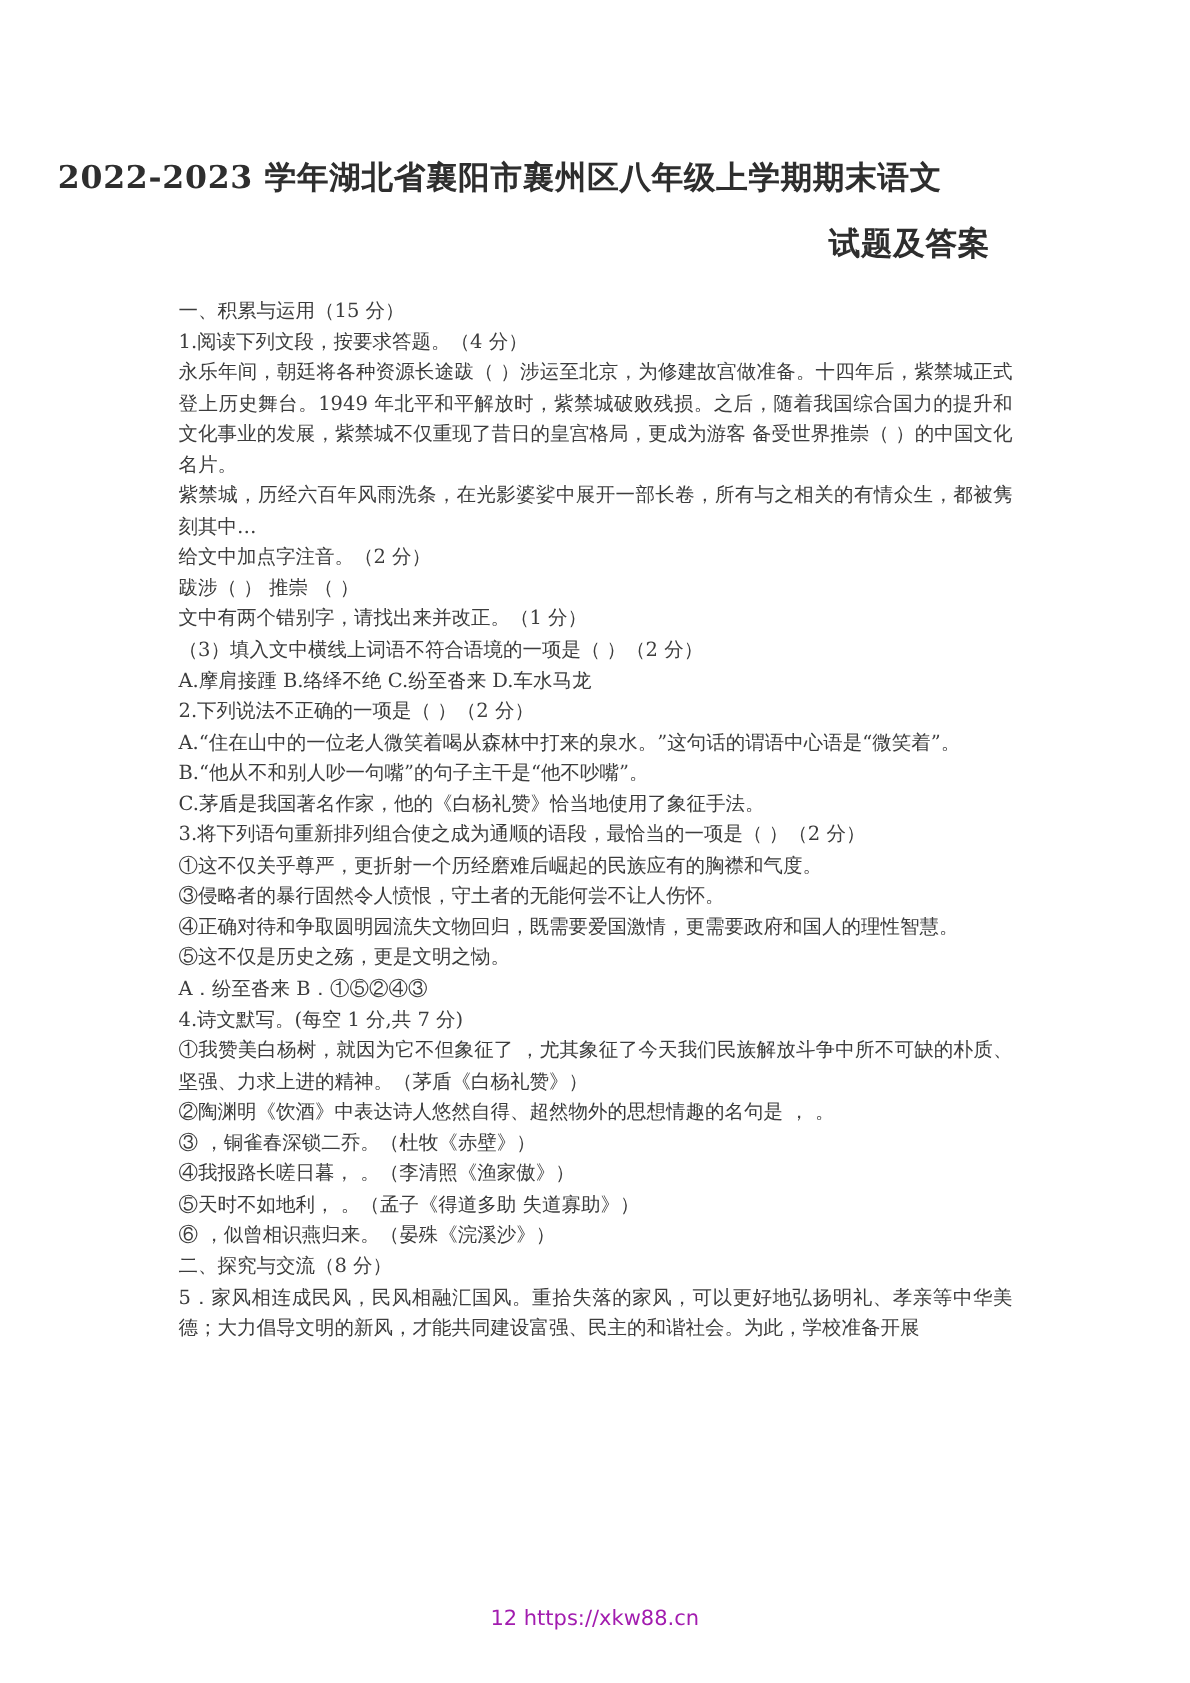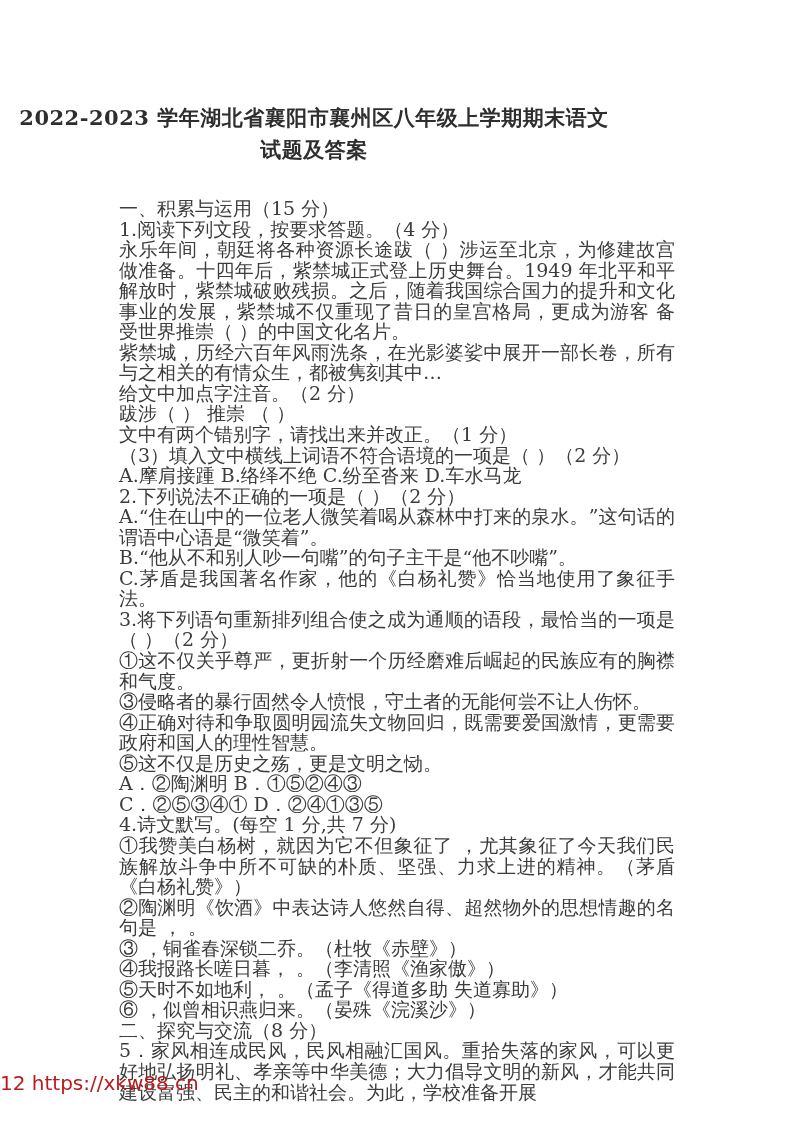--- a/index.html
+++ b/index.html
@@ -1,27 +1,27 @@
 <!DOCTYPE html>
 <html><head>
 <meta charset="utf-8">
 <style>
   html, body { margin:0; padding:0; background:#ffffff; }
   body { width:793px; height:1122px; position:relative; overflow:hidden;
          font-family:"DejaVu Serif","Liberation Serif",serif; color:#3a3a3a; }
-  .title { position:absolute; left:0; width:628px; text-align:center;
+  .title { position:absolute; left:0; width:628px; text-align:right;
            font-family:"DejaVu Serif","Liberation Serif",serif; font-weight:bold;
            font-size:21px; color:#2e2e2e; letter-spacing:0.5px; }
   .title.l1 { top:104px; }
-  .title.l2 { top:136px; }
+  .title.l2 { top:148px;margin-left:32px; }
   .content { position:absolute; left:119px; top:198px; width:556px;
-             font-size:19px; line-height:20.55px; color:#3c3c3c; }
+             font-size:13px; line-height:20.55px; color:#3c3c3c; }
   .content p { margin:0; text-align:justify; text-justify:inter-character; }
-  .footer { position:absolute; top:1071px; left:0; width:793px; text-align:left;
-            font-family:"DejaVu Sans","Liberation Sans",sans-serif; font-size:20px; color:#b91c1c; }
+  .footer { position:absolute; top:1071px; left:0; width:793px; text-align:center;
+            font-family:"DejaVu Sans","Liberation Sans",sans-serif; font-size:14px; color:#a21caf; }
 </style>
 </head>
 <body>
 
 <div class="title l1">2022-2023 学年湖北省襄阳市襄州区八年级上学期期末语文</div>
 <div class="title l2">试题及答案</div>
 
 <div class="content">
   <p>一、积累与运用（15 分）</p>
   <p>1.阅读下列文段，按要求答题。（4 分）</p>
@@ -34,22 +34,21 @@
   <p>A.摩肩接踵 B.络绎不绝 C.纷至沓来 D.车水马龙</p>
   <p>2.下列说法不正确的一项是（ ）（2 分）</p>
   <p>A.“住在山中的一位老人微笑着喝从森林中打来的泉水。”这句话的谓语中心语是“微笑着”。</p>
   <p>B.“他从不和别人吵一句嘴”的句子主干是“他不吵嘴”。</p>
   <p>C.茅盾是我国著名作家，他的《白杨礼赞》恰当地使用了象征手法。</p>
   <p>3.将下列语句重新排列组合使之成为通顺的语段，最恰当的一项是（ ）（2 分）</p>
   <p>①这不仅关乎尊严，更折射一个历经磨难后崛起的民族应有的胸襟和气度。</p>
   <p>③侵略者的暴行固然令人愤恨，守土者的无能何尝不让人伤怀。</p>
   <p>④正确对待和争取圆明园流失文物回归，既需要爱国激情，更需要政府和国人的理性智慧。</p>
   <p>⑤这不仅是历史之殇，更是文明之恸。</p>
-  <p>A．②陶渊明 B．①⑤②④③</p>
-  <p>C．②⑤③④① D．②④①③⑤</p>
+  <p>A．纷至沓来 B．①⑤②④③</p>
   <p>4.诗文默写。(每空 1 分,共 7 分)</p>
   <p>①我赞美白杨树，就因为它不但象征了 ，尤其象征了今天我们民族解放斗争中所不可缺的朴质、坚强、力求上进的精神。（茅盾《白杨礼赞》）</p>
   <p>②陶渊明《饮酒》中表达诗人悠然自得、超然物外的思想情趣的名句是 ， 。</p>
   <p>③ ，铜雀春深锁二乔。（杜牧《赤壁》）</p>
   <p>④我报路长嗟日暮， 。（李清照《渔家傲》）</p>
   <p>⑤天时不如地利， 。（孟子《得道多助 失道寡助》）</p>
   <p>⑥ ，似曾相识燕归来。（晏殊《浣溪沙》）</p>
   <p>二、探究与交流（8 分）</p>
   <p>5．家风相连成民风，民风相融汇国风。重拾失落的家风，可以更好地弘扬明礼、孝亲等中华美德；大力倡导文明的新风，才能共同建设富强、民主的和谐社会。为此，学校准备开展</p>
 </div>

